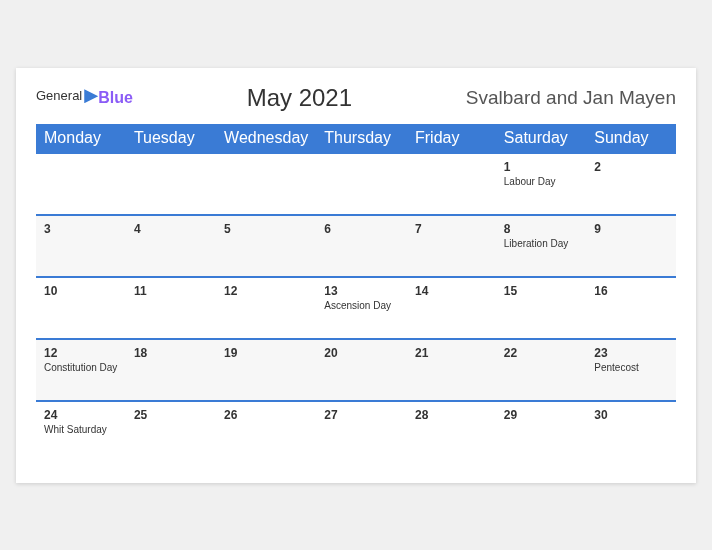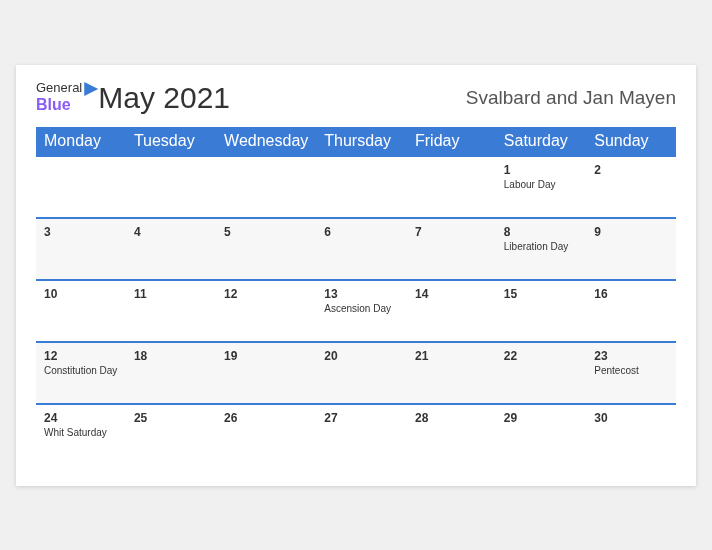--- a/index.html
+++ b/index.html
@@ -19,21 +19,21 @@
       box-shadow: 0 1px 4px rgba(0,0,0,0.15);
     }
     .calendar-header {
       display: flex;
       align-items: center;
       justify-content: space-between;
       margin-bottom: 12px;
     }
     .logo {
       display: flex;
-      flex-direction: column;
+      flex-direction: row;
       line-height: 1.1;
     }
     .logo-general {
       font-size: 13px;
       color: #333;
       font-weight: normal;
     }
     .logo-blue {
       font-size: 16px;
       font-weight: bold;
@@ -42,24 +42,24 @@
     .logo-flag {
       display: inline-block;
       width: 14px;
       height: 14px;
       background: #3a7bd5;
       clip-path: polygon(0 0, 100% 50%, 0 100%);
       margin-left: 2px;
       vertical-align: middle;
     }
     .calendar-title {
-      font-size: 30px;
+      font-size: 24px;
       font-weight: 300;
       color: #333;
-      text-align: left;
+      text-align: center;
       flex: 1;
     }
     .calendar-region {
       font-size: 19px;
       color: #555;
       text-align: right;
       min-width: 140px;
     }
     .calendar-grid {
       width: 100%;

